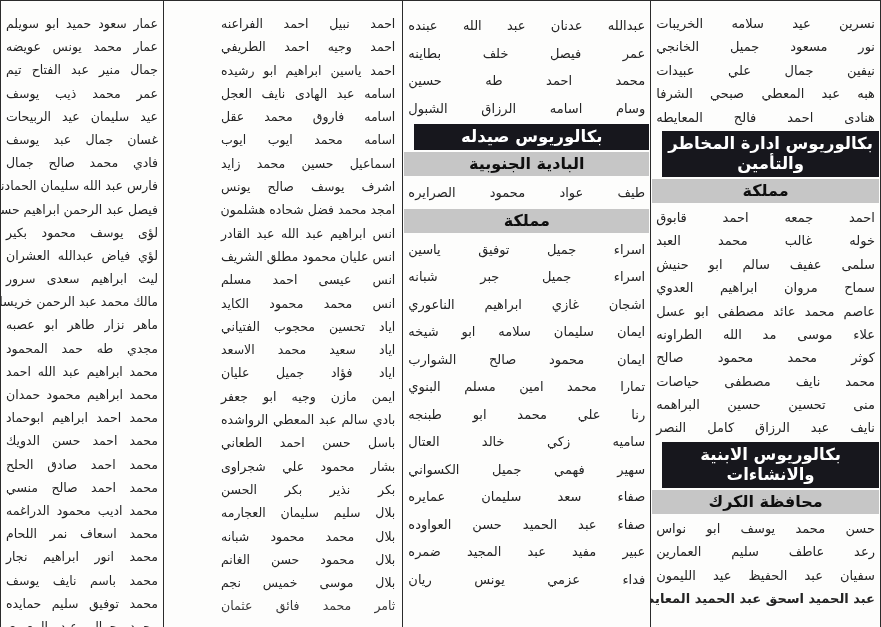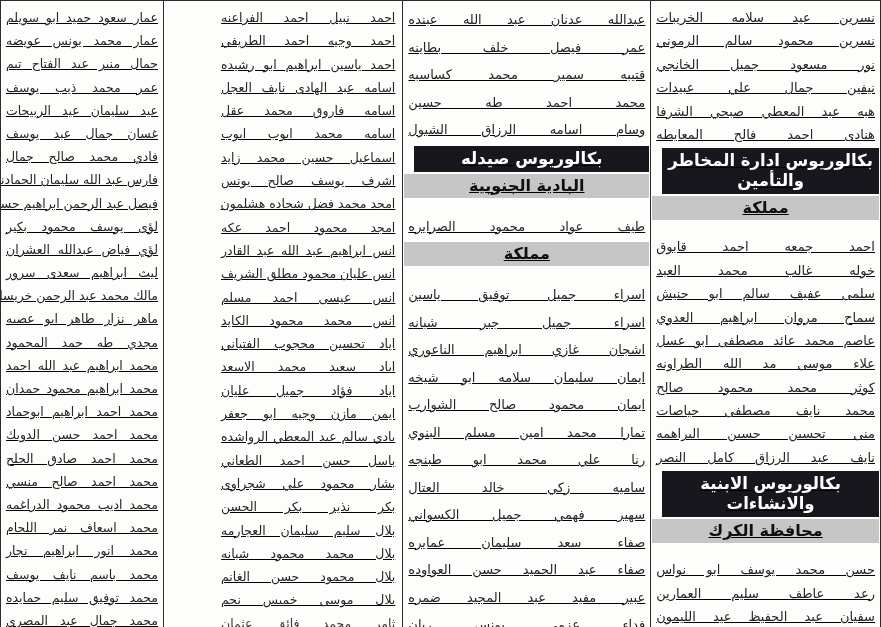--- a/index.html
+++ b/index.html
@@ -17,22 +17,21 @@
     display: flex;
     flex-direction: row;
     box-sizing: border-box;
     border-top: 1.5px solid #2b2b2b;
     border-left: 1.5px solid #2b2b2b;
   }
   .col {
     box-sizing: border-box;
     border-right: 1.5px solid #2b2b2b;
     overflow: hidden;
-    padding-top: 5px;
-    text-decoration: underline;
+    padding-top: 11px;
   }
   .col-1 { width: 171px; }
   .col-2 { width: 251px; }
   .col-3 { width: 260px; }
   .col-4 { width: 241px; }
 
   .row {
     box-sizing: border-box;
     color: #242424;
   }
@@ -64,21 +63,21 @@
   }
   .region {
     direction: rtl;
     background: #c6c6c6;
     color: #0f0f0f;
     font-weight: bold;
     font-size: 16px;
     text-align: center;
     line-height: 20px;
     padding: 2px;
-    margin: 2px 1px 15px 1px;
+    margin: 2px 1px 3px 1px;
     white-space: pre-line;
   }
   .bold { font-weight: bold; }
   .cut  { opacity: 0.9; }
 </style>
 </head>
 <body>
 
 <div class="page">
   <div class="col col-1">
@@ -113,21 +112,20 @@
   <div class="col col-2">
       <div class="row name">احمد نبيل احمد الفراعنه</div>
       <div class="row name">احمد وجيه احمد الطريفي</div>
       <div class="row name">احمد ياسين ابراهيم ابو رشيده</div>
       <div class="row name">اسامه عبد الهادى نايف العجل</div>
       <div class="row name">اسامه فاروق محمد عقل</div>
       <div class="row name">اسامه محمد ايوب ايوب</div>
       <div class="row name">اسماعيل حسين محمد زايد</div>
       <div class="row name">اشرف يوسف صالح يونس</div>
       <div class="row name">امجد محمد فضل شحاده هشلمون</div>
-      <div class="row name">امجد محمود احمد عكه</div>
       <div class="row name">انس ابراهيم عبد الله عبد القادر</div>
       <div class="row name">انس عليان محمود مطلق الشريف</div>
       <div class="row name">انس عيسى احمد مسلم</div>
       <div class="row name">انس محمد محمود الكايد</div>
       <div class="row name">اياد تحسين محجوب الفتياني</div>
       <div class="row name">اياد سعيد محمد الاسعد</div>
       <div class="row name">اياد فؤاد جميل عليان</div>
       <div class="row name">ايمن مازن وجيه ابو جعفر</div>
       <div class="row name">بادي سالم عبد المعطي الرواشده</div>
       <div class="row name">باسل حسن احمد الطعاني</div>
@@ -135,21 +133,20 @@
       <div class="row name">بكر نذير بكر الحسن</div>
       <div class="row name">بلال سليم سليمان العجارمه</div>
       <div class="row name">بلال محمد محمود شبانه</div>
       <div class="row name">بلال محمود حسن الغانم</div>
       <div class="row name">بلال موسى خميس نجم</div>
       <div class="row name cut">ثامر محمد فائق عثمان</div>
     </div>
   <div class="col col-3">
       <div class="row name">عبدالله عدنان عبد الله عبنده</div>
       <div class="row name">عمر فيصل خلف بطاينه</div>
-      <div class="row name">قتيبه سمير محمد كساسبه</div>
       <div class="row name">محمد احمد طه حسين</div>
       <div class="row name">وسام اسامه الرزاق الشبول</div>
       <div class="row degree">بكالوريوس صيدله</div>
       <div class="row region">البادية الجنوبية</div>
       <div class="row name">طيف عواد محمود الصرايره</div>
       <div class="row region">مملكة</div>
       <div class="row name">اسراء جميل توفيق ياسين</div>
       <div class="row name">اسراء جميل جبر شبانه</div>
       <div class="row name">اشجان غازي ابراهيم الناعوري</div>
       <div class="row name">ايمان سليمان سلامه ابو شيخه</div>
@@ -158,21 +155,20 @@
       <div class="row name">رنا علي محمد ابو طبنجه</div>
       <div class="row name">ساميه زكي خالد العتال</div>
       <div class="row name">سهير فهمي جميل الكسواني</div>
       <div class="row name">صفاء سعد سليمان عمايره</div>
       <div class="row name">صفاء عبد الحميد حسن العواوده</div>
       <div class="row name">عبير مفيد عبد المجيد ضمره</div>
       <div class="row name">فداء عزمي يونس ريان</div>
     </div>
   <div class="col col-4">
       <div class="row name">نسرين عيد سلامه الخريبات</div>
-      <div class="row name">نسرين محمود سالم الرموني</div>
       <div class="row name">نور مسعود جميل الخانجي</div>
       <div class="row name">نيفين جمال علي عبيدات</div>
       <div class="row name">هبه عبد المعطي صبحي الشرفا</div>
       <div class="row name">هنادى احمد فالح المعايطه</div>
       <div class="row degree">بكالوريوس ادارة المخاطر
 والتأمين</div>
       <div class="row region">مملكة</div>
       <div class="row name">احمد جمعه احمد قابوق</div>
       <div class="row name">خوله غالب محمد العبد</div>
       <div class="row name">سلمى عفيف سالم ابو حنيش</div>

